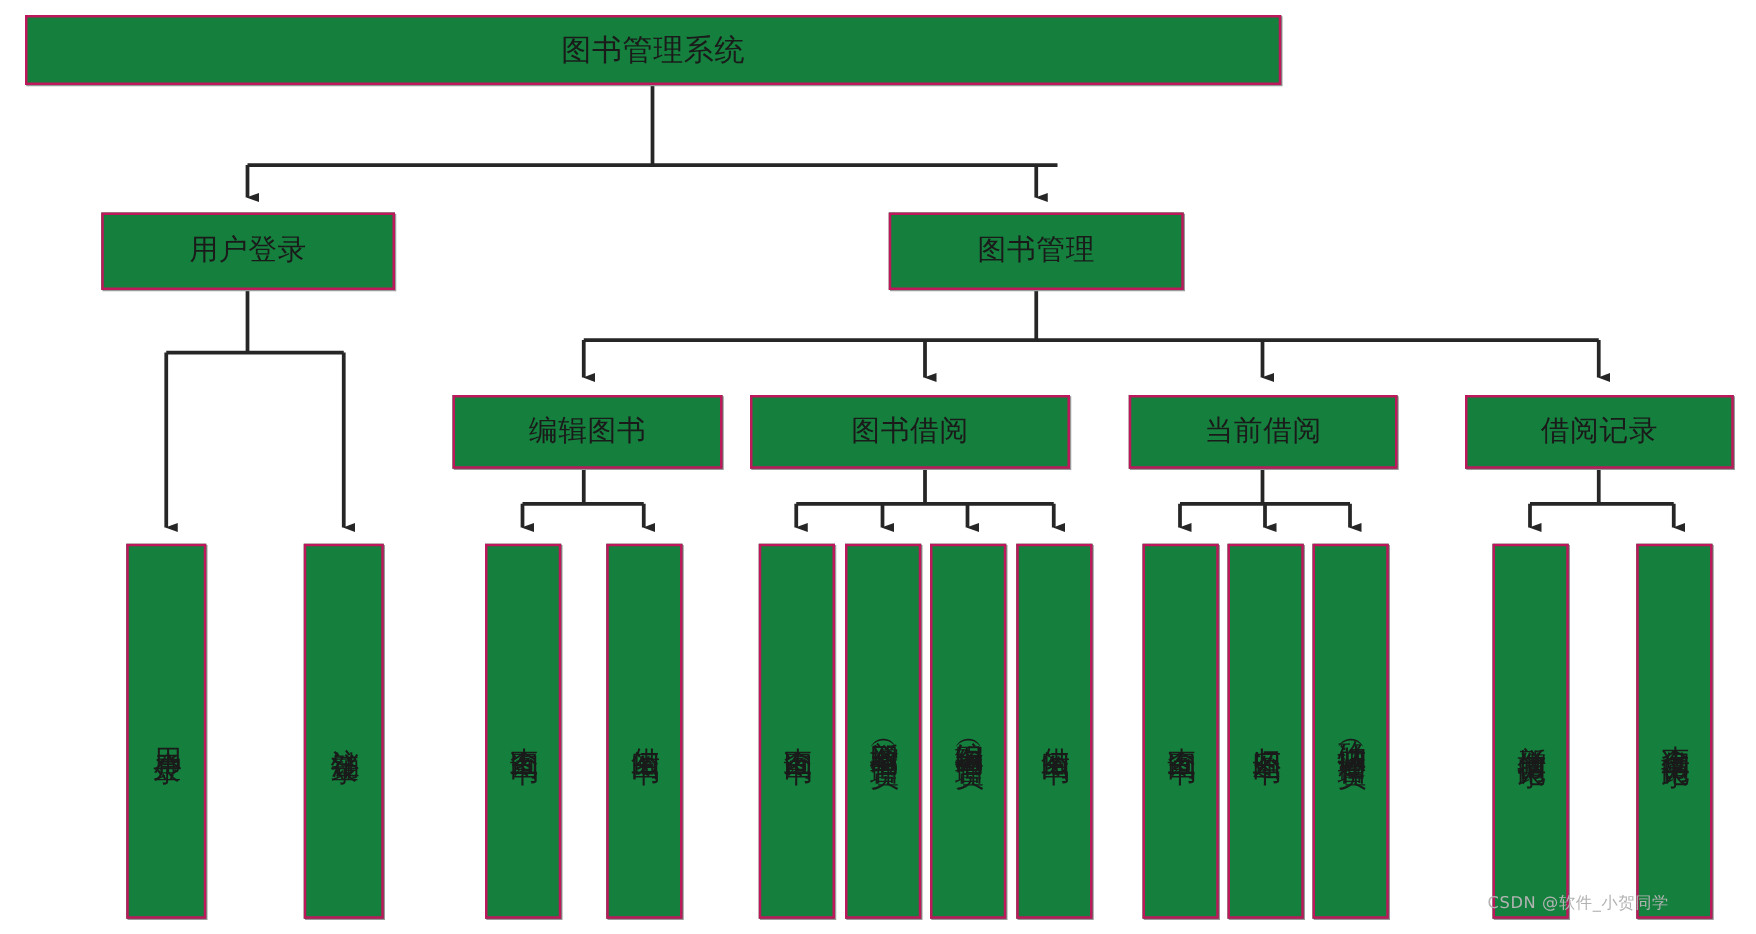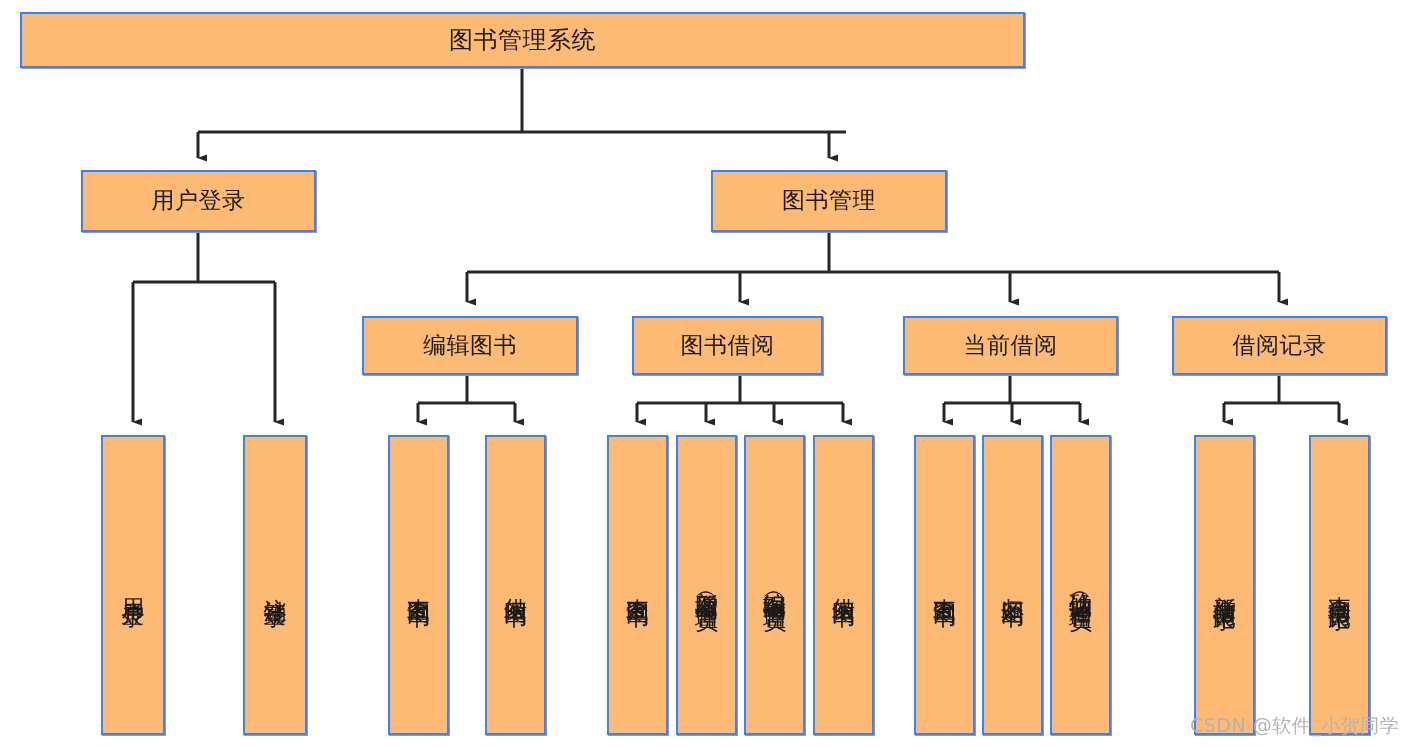--- a/index.html
+++ b/index.html
@@ -22,22 +22,22 @@
     position: absolute;
     left: 0;
     top: 0;
     width: 1405px;
     height: 747px;
     pointer-events: none;
   }
   .node {
     position: absolute;
     box-sizing: border-box;
-    background: #fdba74;
-    border: 2px solid #3b82f6;
+    background: #15803d;
+    border: 2px solid #be185d;
     box-shadow: 1px 1px 0 0 #9a9a9a;
     display: flex;
     align-items: center;
     justify-content: center;
     color: #1a1a1a;
     z-index: 2;
   }
   .node-label {
     display: block;
     line-height: 1.12;
@@ -62,21 +62,21 @@
     text-orientation: upright;
     font-size: 23px;
     letter-spacing: 2.5px;
     line-height: 1;
     max-height: 272px;
   }
   #watermark {
     position: absolute;
     left: 1190px;
     top: 713px;
-    font-size: 19px;
+    font-size: 13px;
     color: #b3b3b3;
     letter-spacing: 0.5px;
     white-space: nowrap;
     z-index: 5;
     font-family: "DejaVu Sans", "Liberation Sans", sans-serif;
   }
 </style>
 </head>
 <body>
 
@@ -139,21 +139,21 @@
   <div class="node horizontal" style="left:81px; top:170px; width:235px; height:62px;">
     <span class="node-label">用户登录</span>
   </div>
   <div class="node horizontal" style="left:711px; top:170px; width:236px; height:62px;text-align:center;">
     <span class="node-label">图书管理</span>
   </div>
 
   <div class="node horizontal" style="left:362px; top:316px; width:216px; height:59px;">
     <span class="node-label">编辑图书</span>
   </div>
-  <div class="node horizontal" style="left:632px; top:316px; width:191px; height:59px;">
+  <div class="node horizontal" style="left:600px; top:316px; width:256px; height:59px;">
     <span class="node-label">图书借阅</span>
   </div>
   <div class="node horizontal" style="left:903px; top:316px; width:215px; height:59px;">
     <span class="node-label">当前借阅</span>
   </div>
   <div class="node horizontal" style="left:1172px; top:316px; width:215px; height:59px;">
     <span class="node-label">借阅记录</span>
   </div>
 
   <div class="node vertical" style="left:101px; top:435px; width:64px; height:300px;">

